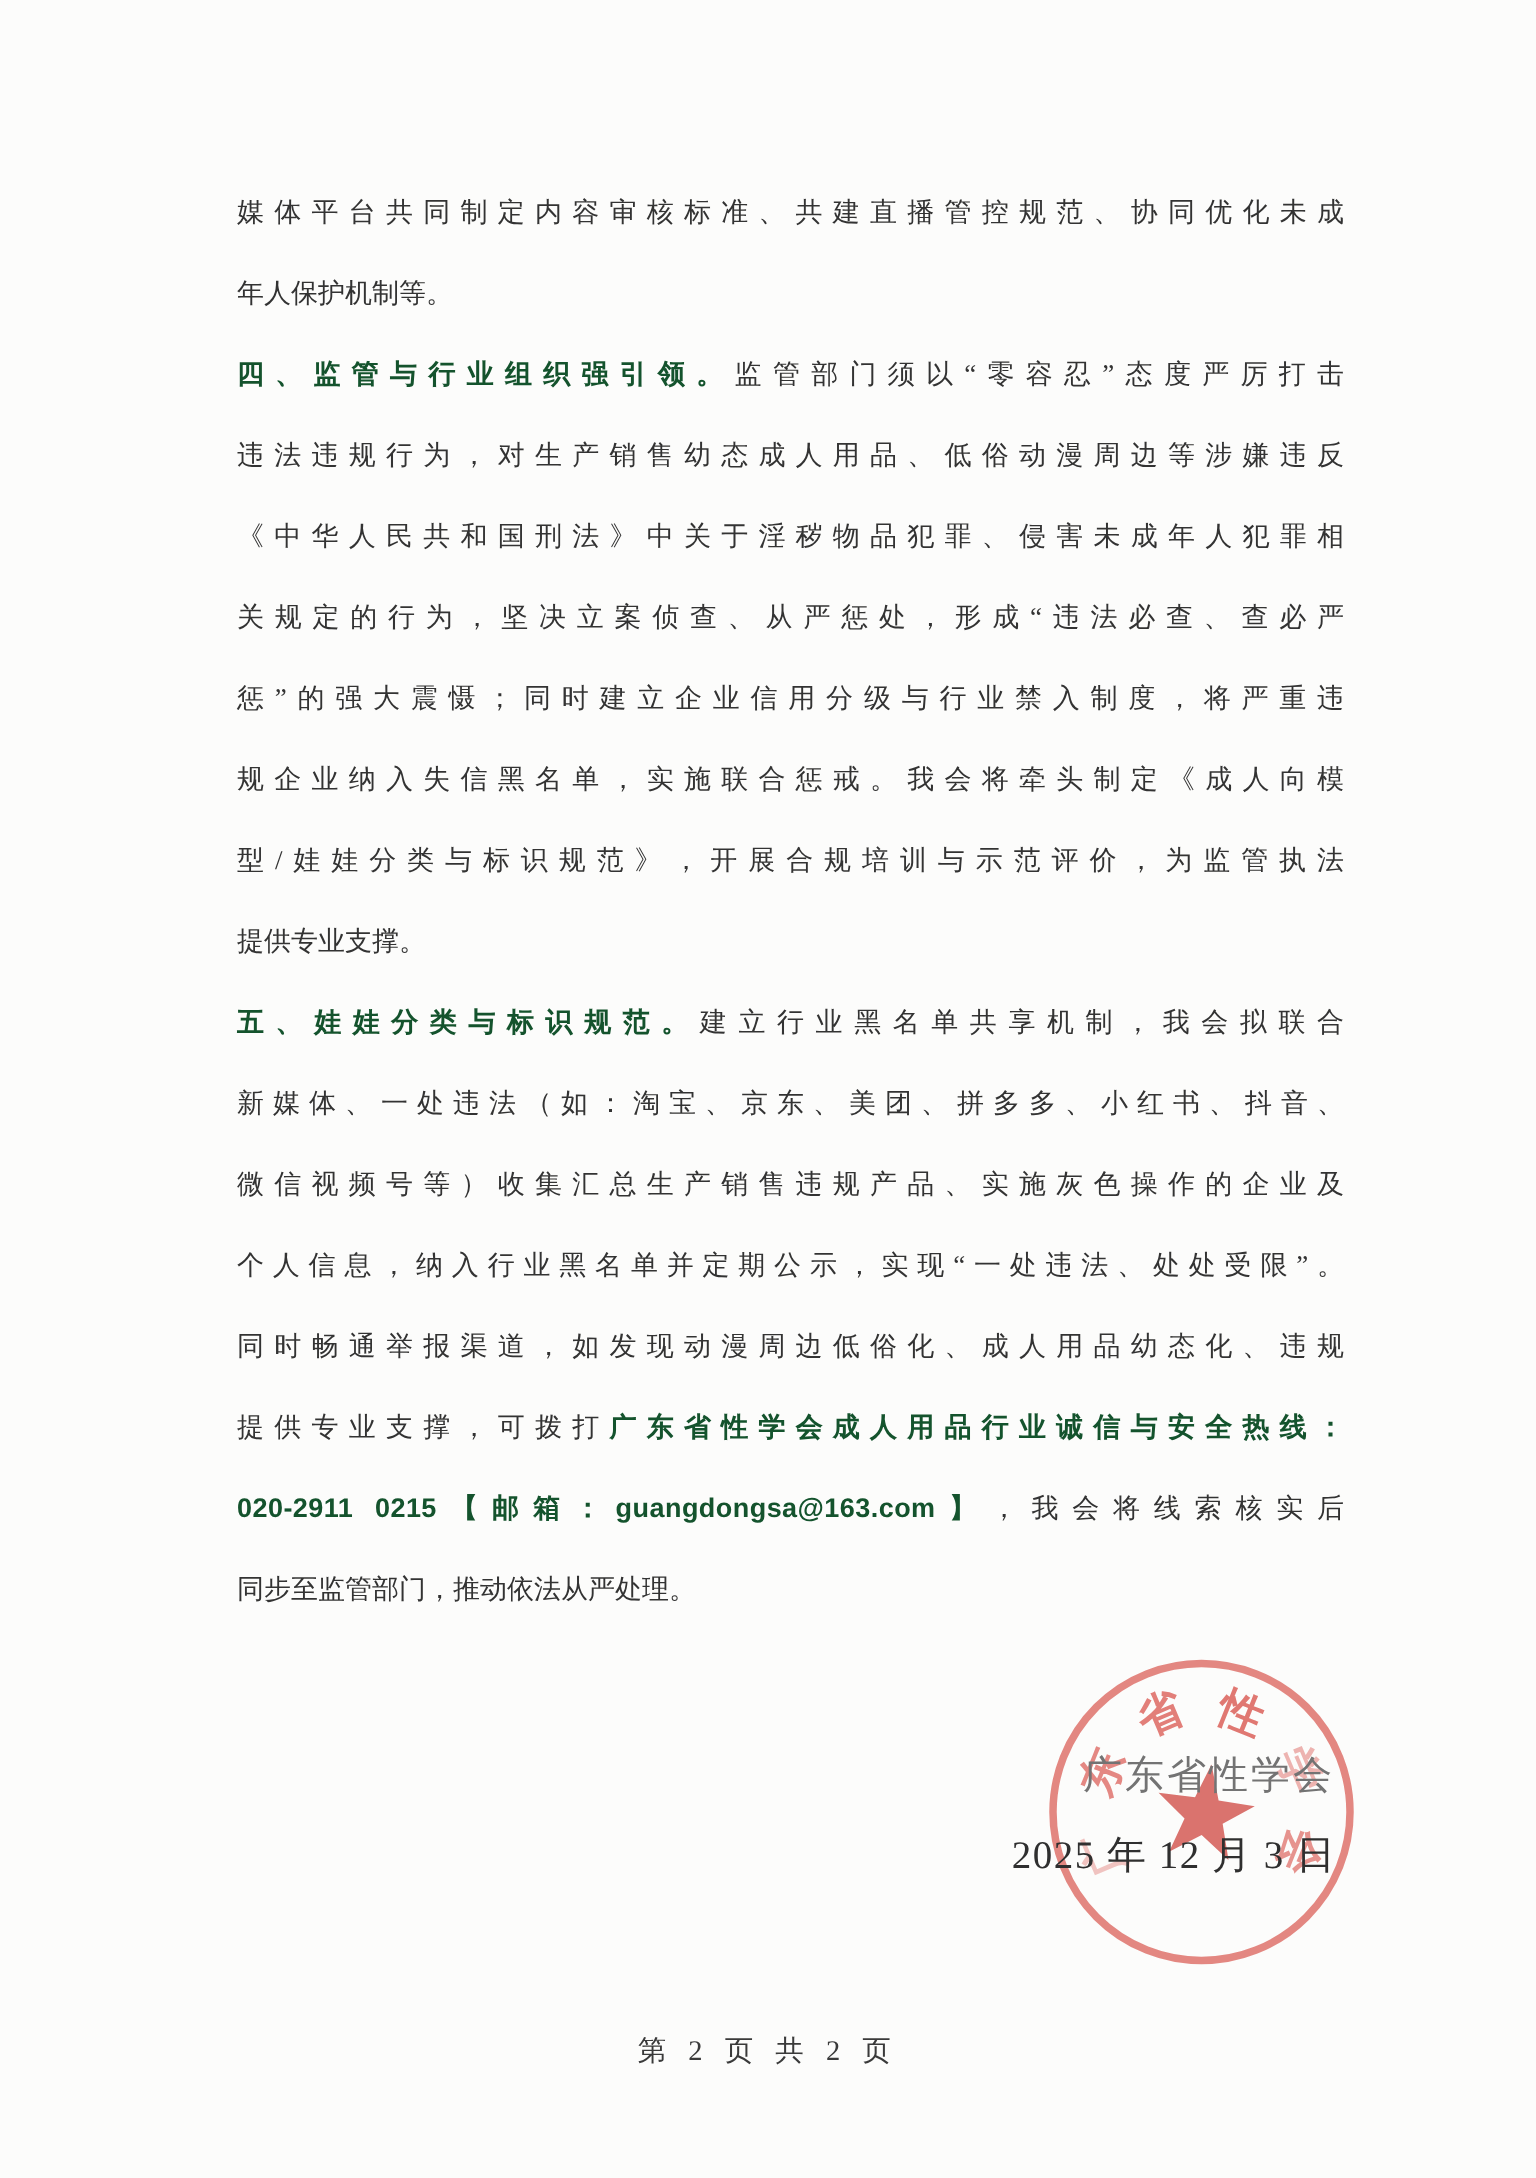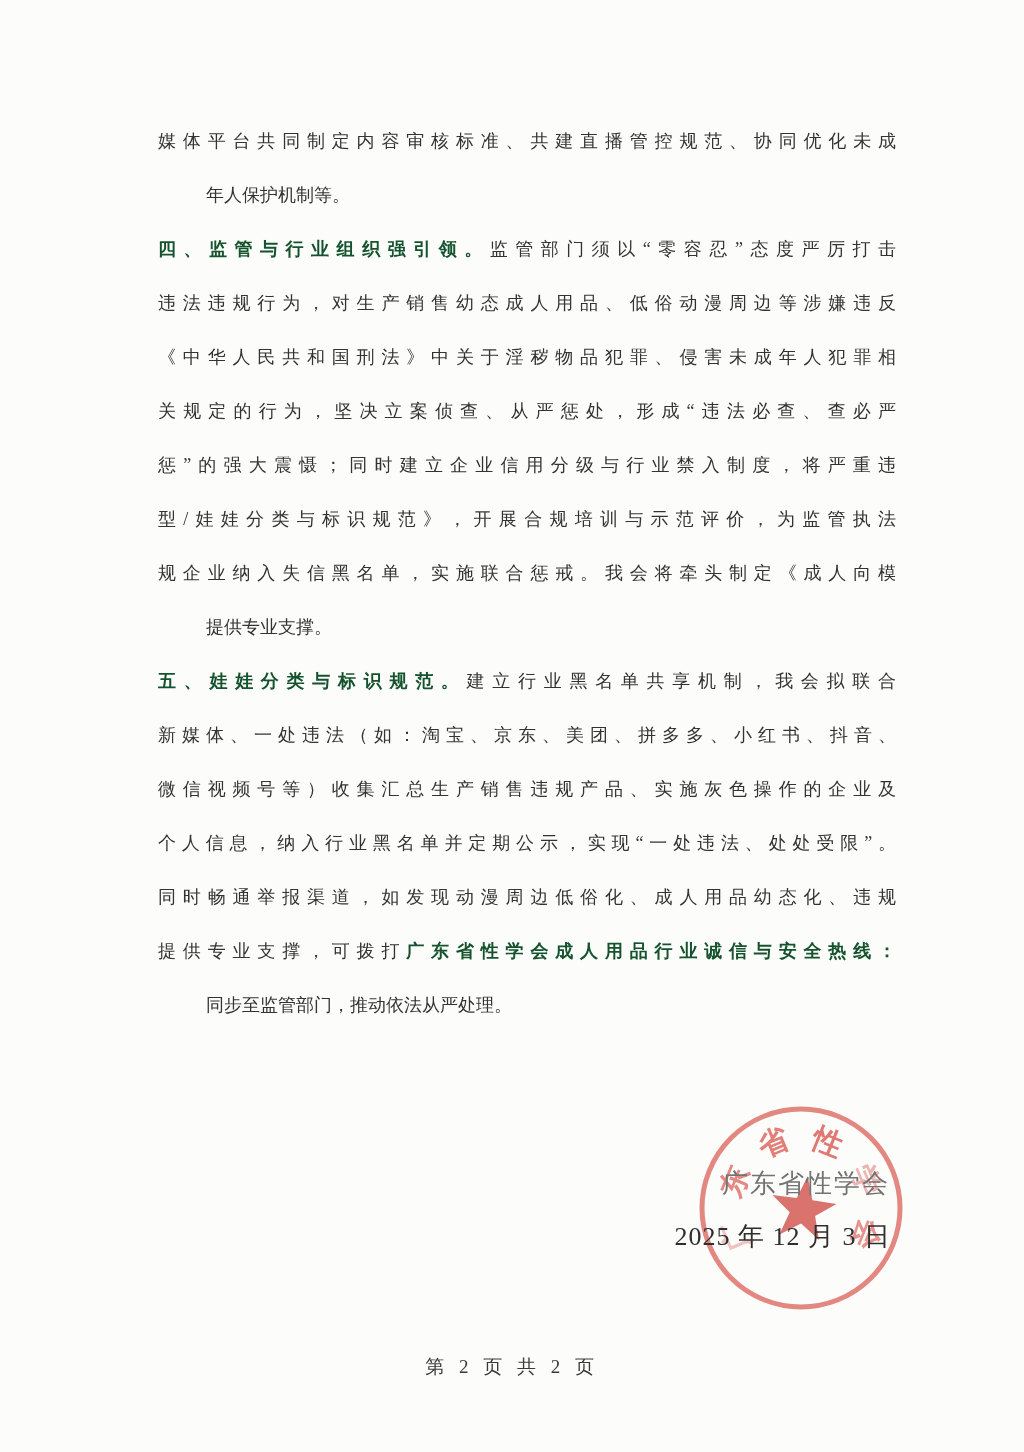--- a/index.html
+++ b/index.html
@@ -25,21 +25,20 @@
     line-height: 54px;
     font-size: 18px;
     text-align: justify;
     text-align-last: justify;
     text-justify: inter-character;
     color: #333333;
   }
   .line.line-left {
     text-align: left;
     text-align-last: left;
-    margin-left: 48px;
   }
   .seg-bold { font-weight: bold; color: #14532d; }
   .seg-sans {
     font-family: "Liberation Sans", "DejaVu Sans", sans-serif;
     letter-spacing: 0.3px;
   }
   .signature {
     position: absolute;
     top: 1166px; right: 134px;
     font-size: 26px;
@@ -87,29 +86,30 @@
     </svg>
 
   <div class="content">
       <div class="line"><span>媒体平台共同制定内容审核标准、共建直播管控规范、协同优化未成</span></div>
       <div class="line line-left"><span>年人保护机制等。</span></div>
       <div class="line"><span class="seg-bold">四、监管与行业组织强引领。</span><span>监管部门须以“零容忍”态度严厉打击</span></div>
       <div class="line"><span>违法违规行为，对生产销售幼态成人用品、低俗动漫周边等涉嫌违反</span></div>
       <div class="line"><span>《中华人民共和国刑法》中关于淫秽物品犯罪、侵害未成年人犯罪相</span></div>
       <div class="line"><span>关规定的行为，坚决立案侦查、从严惩处，形成“违法必查、查必严</span></div>
       <div class="line"><span>惩”的强大震慑；同时建立企业信用分级与行业禁入制度，将严重违</span></div>
+      <div class="line"><span>规企业纳入失信黑名单，实施联合惩戒。我会将牵头制定《成人向模</span></div>
       <div class="line"><span>型/娃娃分类与标识规范》，开展合规培训与示范评价，为监管执法</span></div>
-      <div class="line"><span>规企业纳入失信黑名单，实施联合惩戒。我会将牵头制定《成人向模</span></div>
       <div class="line line-left"><span>提供专业支撑。</span></div>
       <div class="line"><span class="seg-bold">五、娃娃分类与标识规范。</span><span>建立行业黑名单共享机制，我会拟联合</span></div>
       <div class="line"><span>新媒体、一处违法（如：淘宝、京东、美团、拼多多、小红书、抖音、</span></div>
       <div class="line"><span>微信视频号等）收集汇总生产销售违规产品、实施灰色操作的企业及</span></div>
       <div class="line"><span>个人信息，纳入行业黑名单并定期公示，实现“一处违法、处处受限”。</span></div>
       <div class="line"><span>同时畅通举报渠道，如发现动漫周边低俗化、成人用品幼态化、违规</span></div>
       <div class="line"><span>提供专业支撑，可拨打</span><span class="seg-bold">广东省性学会成人用品行业诚信与安全热线：</span></div>
+      <div class="line"><span class="seg-bold seg-sans">020-2911 0215【邮箱：guangdongsa@163.com】</span><span>，我会将线索核实后</span></div>
       <div class="line line-left"><span>同步至监管部门，推动依法从严处理。</span></div>
     </div>
 
   <div class="signature">广东省性学会</div>
 
   <div class="date">2025 年 12 月 3 日</div>
 
   <div class="footer">第 2 页 共 2 页</div>
 
 </div>

